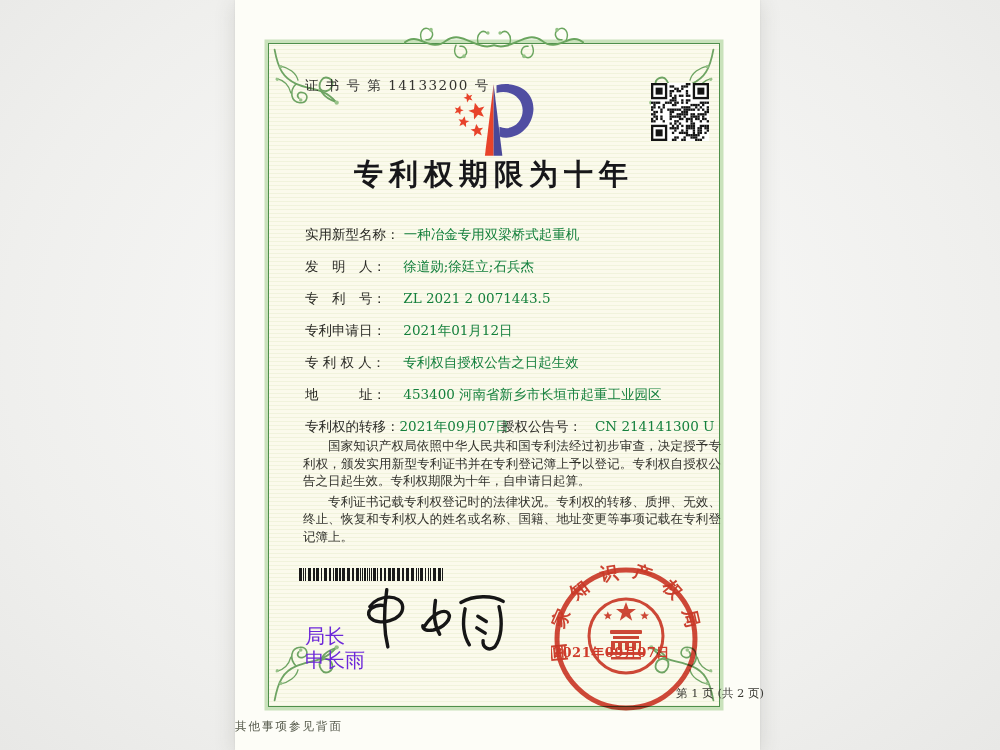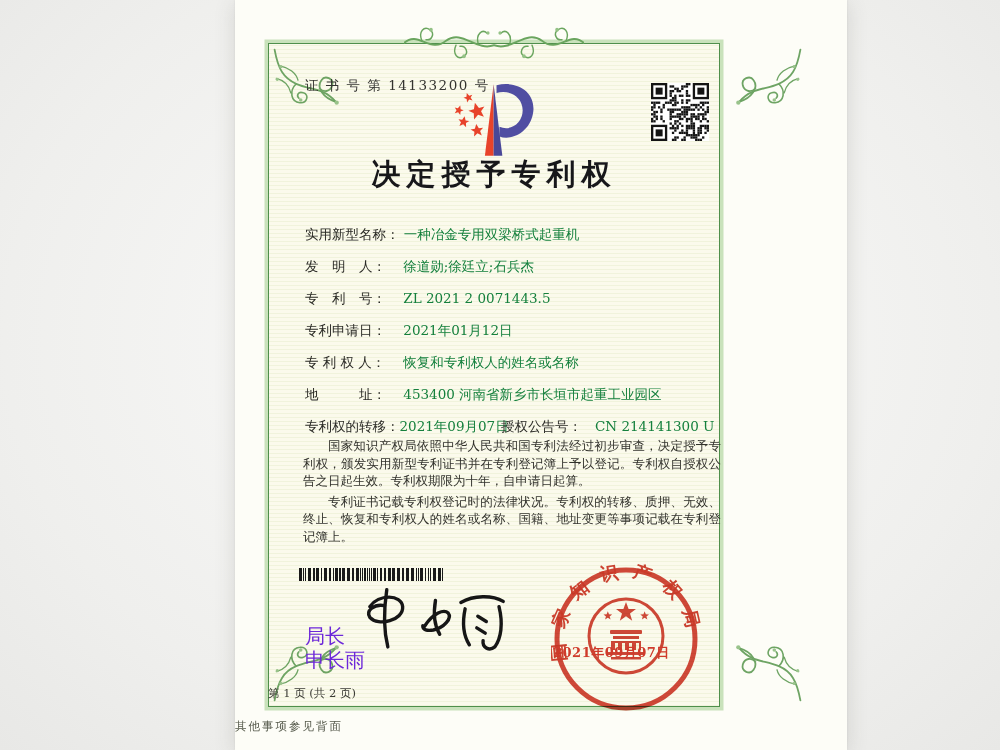--- a/index.html
+++ b/index.html
@@ -3,21 +3,21 @@
 <meta charset="utf-8">
 <style>
   html,body{margin:0;padding:0;}
   body{
     width:1000px;height:750px;overflow:hidden;
     background:radial-gradient(ellipse at 50% 45%, #fbfbfa 0%, #efefed 70%, #e8e8e6 100%);
     font-family:"DejaVu Serif", serif;
     position:relative;
   }
   .paper{
-    position:absolute;left:235px;top:0;width:612px;height:750px;
+    position:absolute;left:235px;top:0;width:525px;height:750px;
     background:#fdfdf7;
     box-shadow:0 3px 20px rgba(70,70,55,.16), 0 0 2px rgba(0,0,0,.08);
   }
   .frame{
     position:absolute;left:33px;top:43px;width:452px;height:664px;
     border:1px solid var(--frame_green,#4f8f4b);
     box-shadow:0 0 0 3.5px var(--frame_green_light,#c9e2bb);
     background:
       repeating-linear-gradient(0deg, rgba(170,195,110,.13) 0 1px, transparent 1px 4px),
       var(--paper,#fbfaec);
@@ -50,21 +50,21 @@
   .paras{position:absolute;left:68px;top:437px;width:418px;font-size:12.5px;line-height:17.5px;color:#32322c;text-align:justify;}
   .paras p{margin:0 0 3px 0;text-indent:2em;}
   .barcode{position:absolute;left:64px;top:566px;width:146px;height:13px;}
   .barcode svg{width:100%;height:100%;}
   .signer{position:absolute;left:70px;top:624px;font-size:20px;line-height:24px;color:#6d28d9;}
   .signature{position:absolute;left:120px;top:581px;width:180px;height:80px;}
   .signature svg{width:100%;height:100%;}
   .seal{position:absolute;left:316px;top:564px;width:150px;height:150px;mix-blend-mode:multiply;}
   .seal svg{width:100%;height:100%;}
   .seal-date{position:absolute;left:318px;top:644px;width:140px;font-size:13px;font-weight:bold;color:var(--seal_red,#cf3a2b);letter-spacing:.5px;}
-  .page-info{position:absolute;left:33px;top:686px;width:452px;text-align:left;font-size:11.5px;color:#3a3a34;}
+  .page-info{position:absolute;left:33px;top:686px;width:452px;text-align:right;font-size:11.5px;color:#3a3a34;padding-left:44px;}
   .back-note{position:absolute;left:0;top:719px;width:100%;text-align:left;font-size:11.5px;color:#565a4c;letter-spacing:2px;}
 </style>
 </head>
 <body>
 
 <div class="paper">
 
   <div class="frame"></div>
 
   <div class="flourish fl-tl"><svg viewBox="0 0 80 80">
@@ -389,41 +389,41 @@
         <rect x="2.32" y="2.32" width="11.6" height="11.6" fill="#fff"></rect>
         <rect x="4.64" y="4.64" width="6.959999999999999" height="6.959999999999999" fill="#141414"></rect>
         <rect x="41.76" y="0" width="16.24" height="16.24" fill="#141414"></rect>
         <rect x="44.08" y="2.32" width="11.6" height="11.6" fill="#fff"></rect>
         <rect x="46.4" y="4.64" width="6.959999999999999" height="6.959999999999999" fill="#141414"></rect>
         <rect x="0" y="41.76" width="16.24" height="16.24" fill="#141414"></rect>
         <rect x="2.32" y="44.08" width="11.6" height="11.6" fill="#fff"></rect>
         <rect x="4.64" y="46.4" width="6.959999999999999" height="6.959999999999999" fill="#141414"></rect>
       </svg></div>
 
-  <h1 class="title">决定授予专利权</h1>
+  <h1 class="title">专利权期限为十年</h1>
 
   <div class="row r0">
     <span class="lab">实用新型名称：</span>
     <span class="val">一种冶金专用双梁桥式起重机</span>
   </div>
   <div class="row r1">
     <span class="lab">发　明　人：</span>
     <span class="val">徐道勋;徐廷立;石兵杰</span>
   </div>
   <div class="row r2">
     <span class="lab">专　利　号：</span>
     <span class="val">ZL 2021 2 0071443.5</span>
   </div>
   <div class="row r3">
     <span class="lab">专利申请日：</span>
     <span class="val">2021年01月12日</span>
   </div>
   <div class="row r4">
     <span class="lab">专 利 权 人：</span>
-    <span class="val">恢复和专利权人的姓名或名称</span>
+    <span class="val">专利权自授权公告之日起生效</span>
   </div>
   <div class="row r5">
     <span class="lab">地　　　址：</span>
     <span class="val">453400 河南省新乡市长垣市起重工业园区</span>
   </div>
   <div class="row r6">
     <span class="lab">专利权的转移：</span><span class="val">2021年09月07日</span>
     <span class="grant2">
       <span class="lab">授权公告号：</span><span class="val">CN 214141300 U</span>
     </span>

